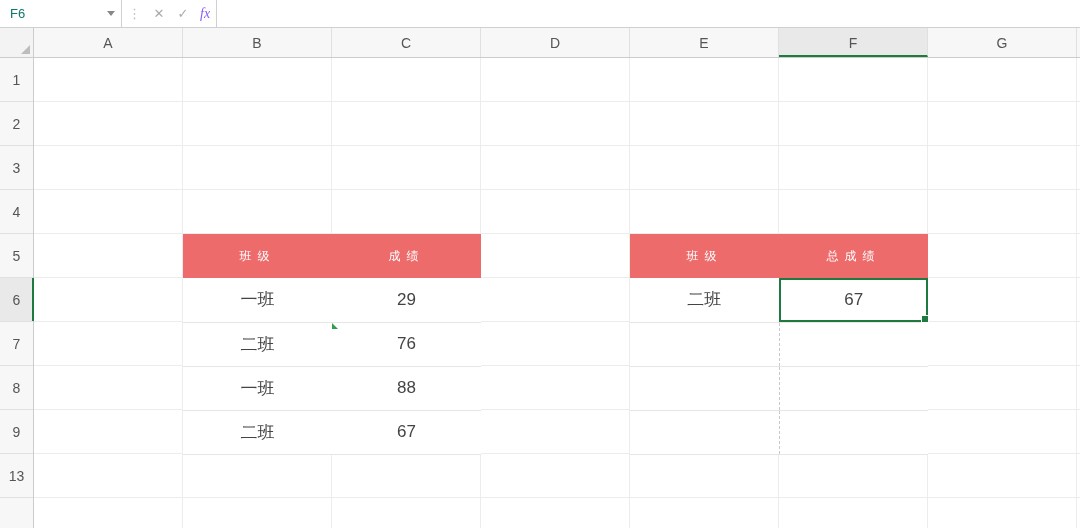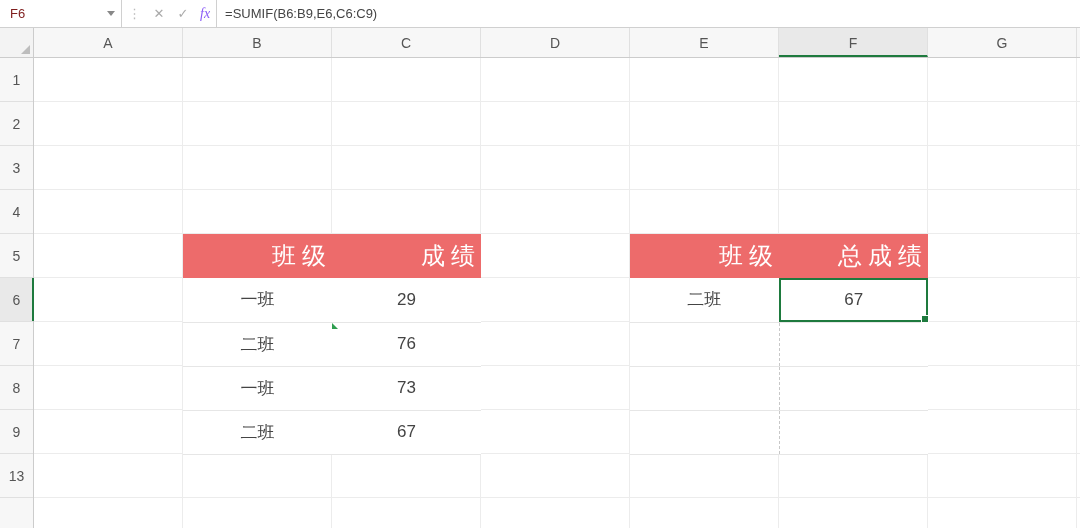--- a/index.html
+++ b/index.html
@@ -23,21 +23,21 @@
     }
     .namebox {
       width: 122px;
       display: flex;
       align-items: center;
       justify-content: space-between;
       padding: 0 6px 0 10px;
       border-right: 1px solid #d0d0d0;
       background: #fff;
     }
-    .namebox span { color: #7f1d1d; }
+    .namebox span { color: #0f766e; }
     .dropdown-arrow {
       width: 0; height: 0;
       border-left: 4px solid transparent;
       border-right: 4px solid transparent;
       border-top: 5px solid #888;
     }
     .fbar-mid {
       display: flex;
       align-items: center;
       padding: 0 6px;
@@ -144,23 +144,22 @@
     .tbl td, .tbl th {
       width:149px;
       height:44px;
       text-align:center;
       padding:0;
     }
     .tbl th {
       background:#ed6b6b;
       color:#fff;
       font-weight:400;
-      font-size:24px;
+      font-size:12px;
       letter-spacing:6px;
-      text-align:right;
     }
     .tbl td {
       background:#fff;
       border-bottom:1px solid #e6e6e6;
       margin-top:28px;
     }
     .tbl td.dashed-right { border-right:1px dashed #c8c8c8; }
     .tbl-left{ left:149px; top:176px; }
     .tbl-right{ left:596px; top:176px; }
     .marker-tri{
@@ -195,21 +194,20 @@
   <div class="namebox">
     <span>F6</span>
     <div class="dropdown-arrow"></div>
   </div>
   <div class="fbar-mid">
     <span class="dots">⋮</span>
     <span class="fbar-icon">✕</span>
     <span class="fbar-icon">✓</span>
     <span class="fx">fx</span>
   </div>
-  <input class="formula-input" value="=SUMIF(B6:B9,E6,C6:C9)" style="">
 </div>
 
 <div class="sheet-wrap">
   <div class="corner"></div>
 
   <div class="col-headers">
     <div class="col-h">A</div>
     <div class="col-h">B</div>
     <div class="col-h">C</div>
     <div class="col-h">D</div>
@@ -242,21 +240,21 @@
       <tr>
         <td>一班</td>
         <td>29</td>
       </tr>
       <tr>
         <td>二班</td>
         <td>76</td>
       </tr>
       <tr>
         <td>一班</td>
-        <td>73</td>
+        <td>88</td>
       </tr>
       <tr>
         <td>二班</td>
         <td>67</td>
       </tr>
     </tbody>
       </table>
     <div class="marker-tri"></div>
 
     <table class="tbl tbl-right">

